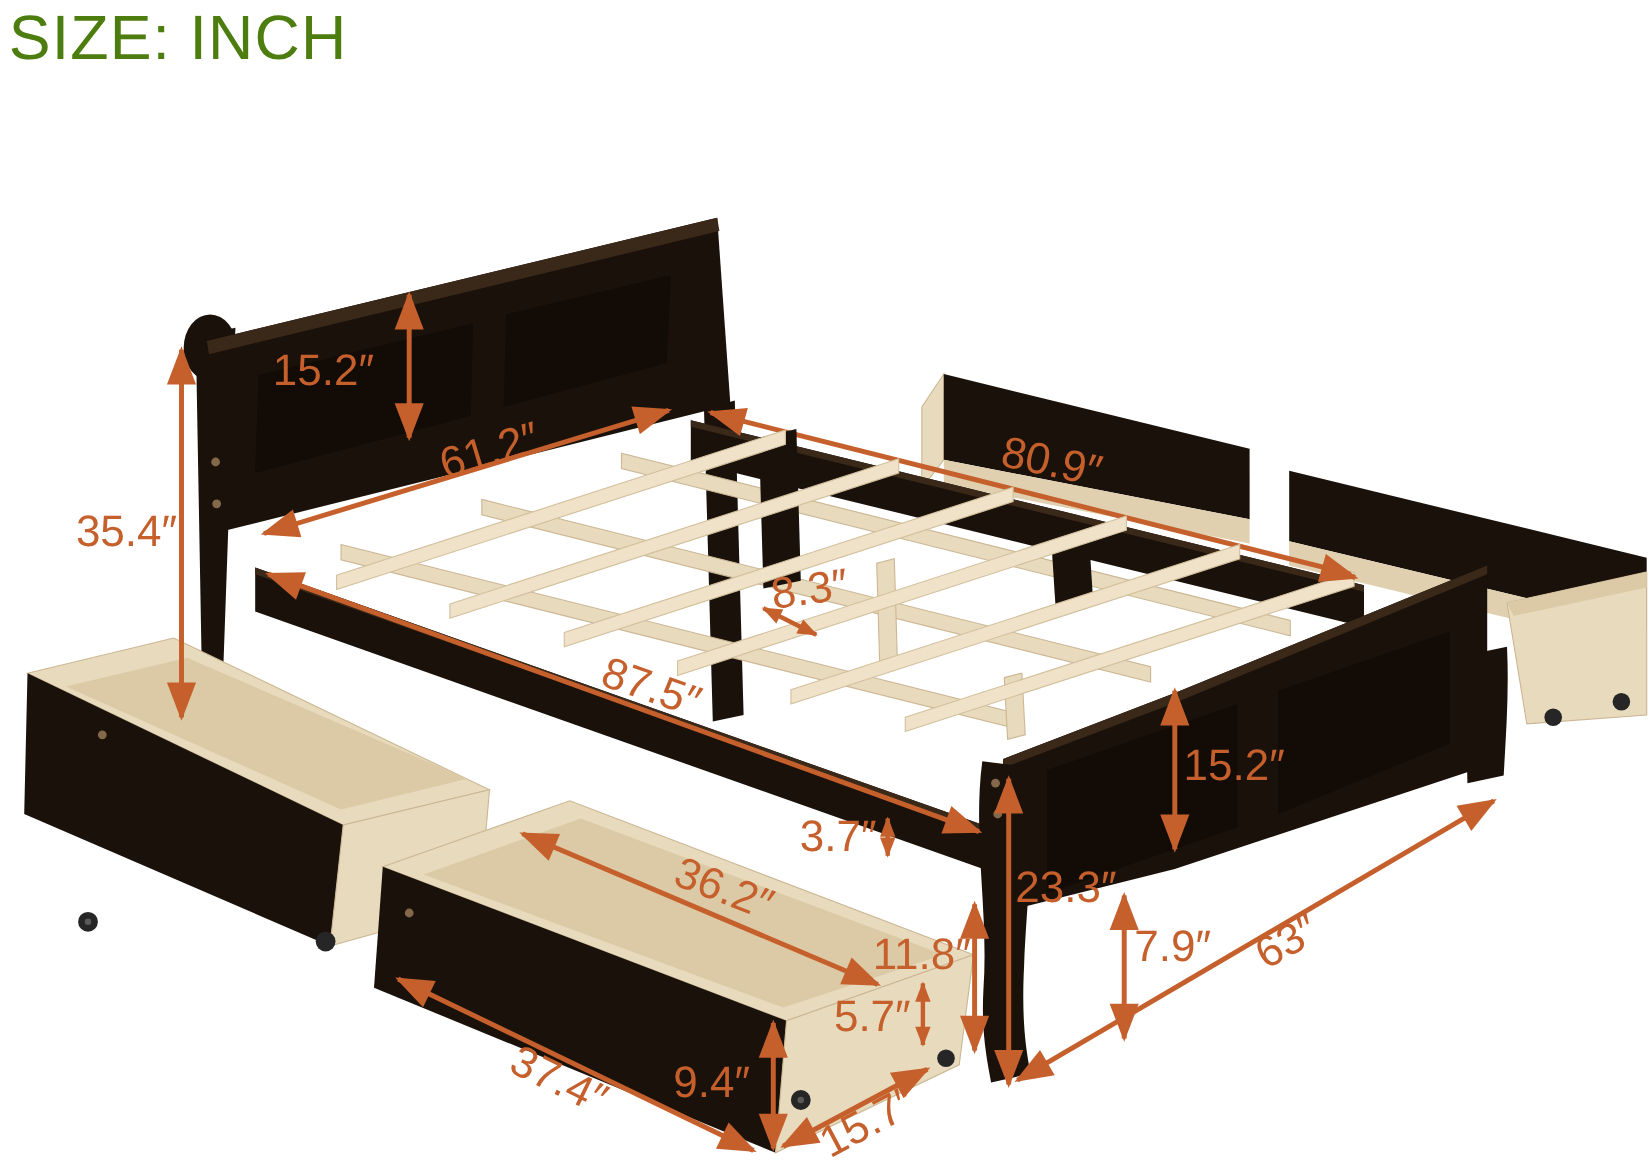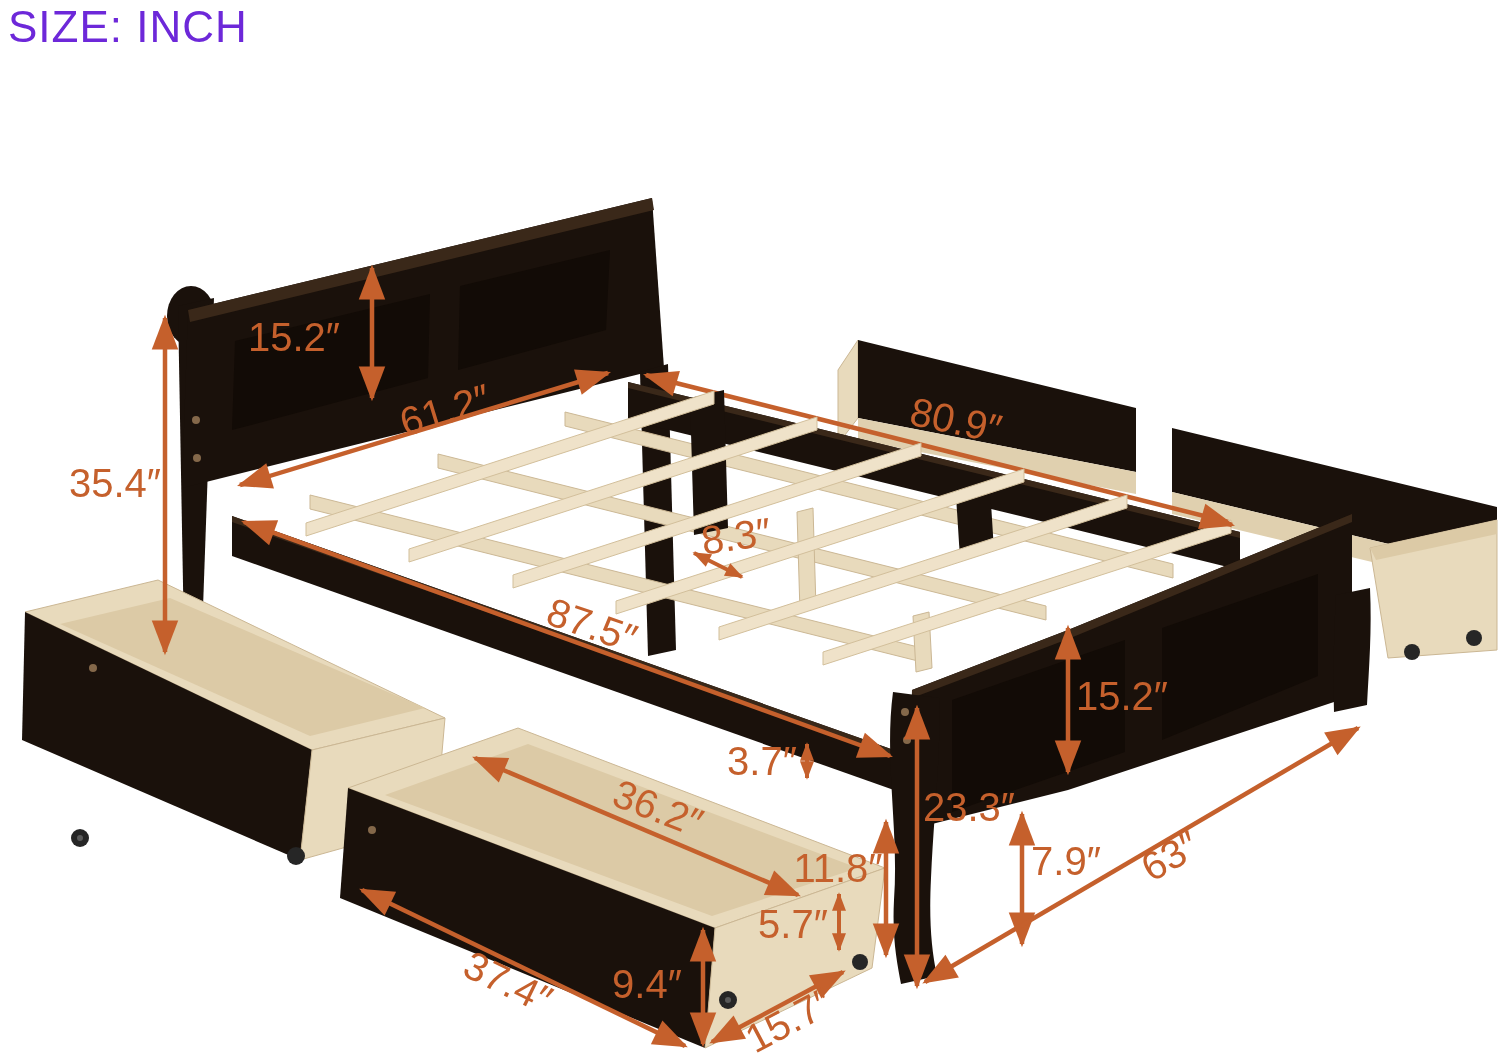--- a/index.html
+++ b/index.html
@@ -1,22 +1,22 @@
 <!DOCTYPE html>
 <html><head>
 <meta charset="utf-8">
 <style>
   html,body{margin:0;padding:0;background:#ffffff;}
   body{width:1500px;height:1061px;overflow:hidden;font-family:"Liberation Sans",sans-serif;}
   .stage{position:relative;width:1500px;height:1061px;background:#fff;}
   .stage svg{position:absolute;left:0;top:0;}
   .page-title{
     position:absolute;left:8px;top:2px;
-    font-size:44px;font-weight:400;letter-spacing:1px;
-    color:#6d28d9;user-select:none;
+    font-size:57px;font-weight:400;letter-spacing:1px;
+    color:#4d7c0f;user-select:none;
   }
   
   .f {fill:#1a110b;}
   .f2{fill:#120b06;}
   .hl{fill:#3a2819;}
   .w1{fill:#efe2c9;stroke:#d2bf9b;stroke-width:1;}
   .w2{fill:#e8dabc;stroke:#cbb794;stroke-width:1;}
   .w3{fill:#dccaa6;}
   .w4{fill:#e0d0af;}
   .cast{fill:#262626;}

